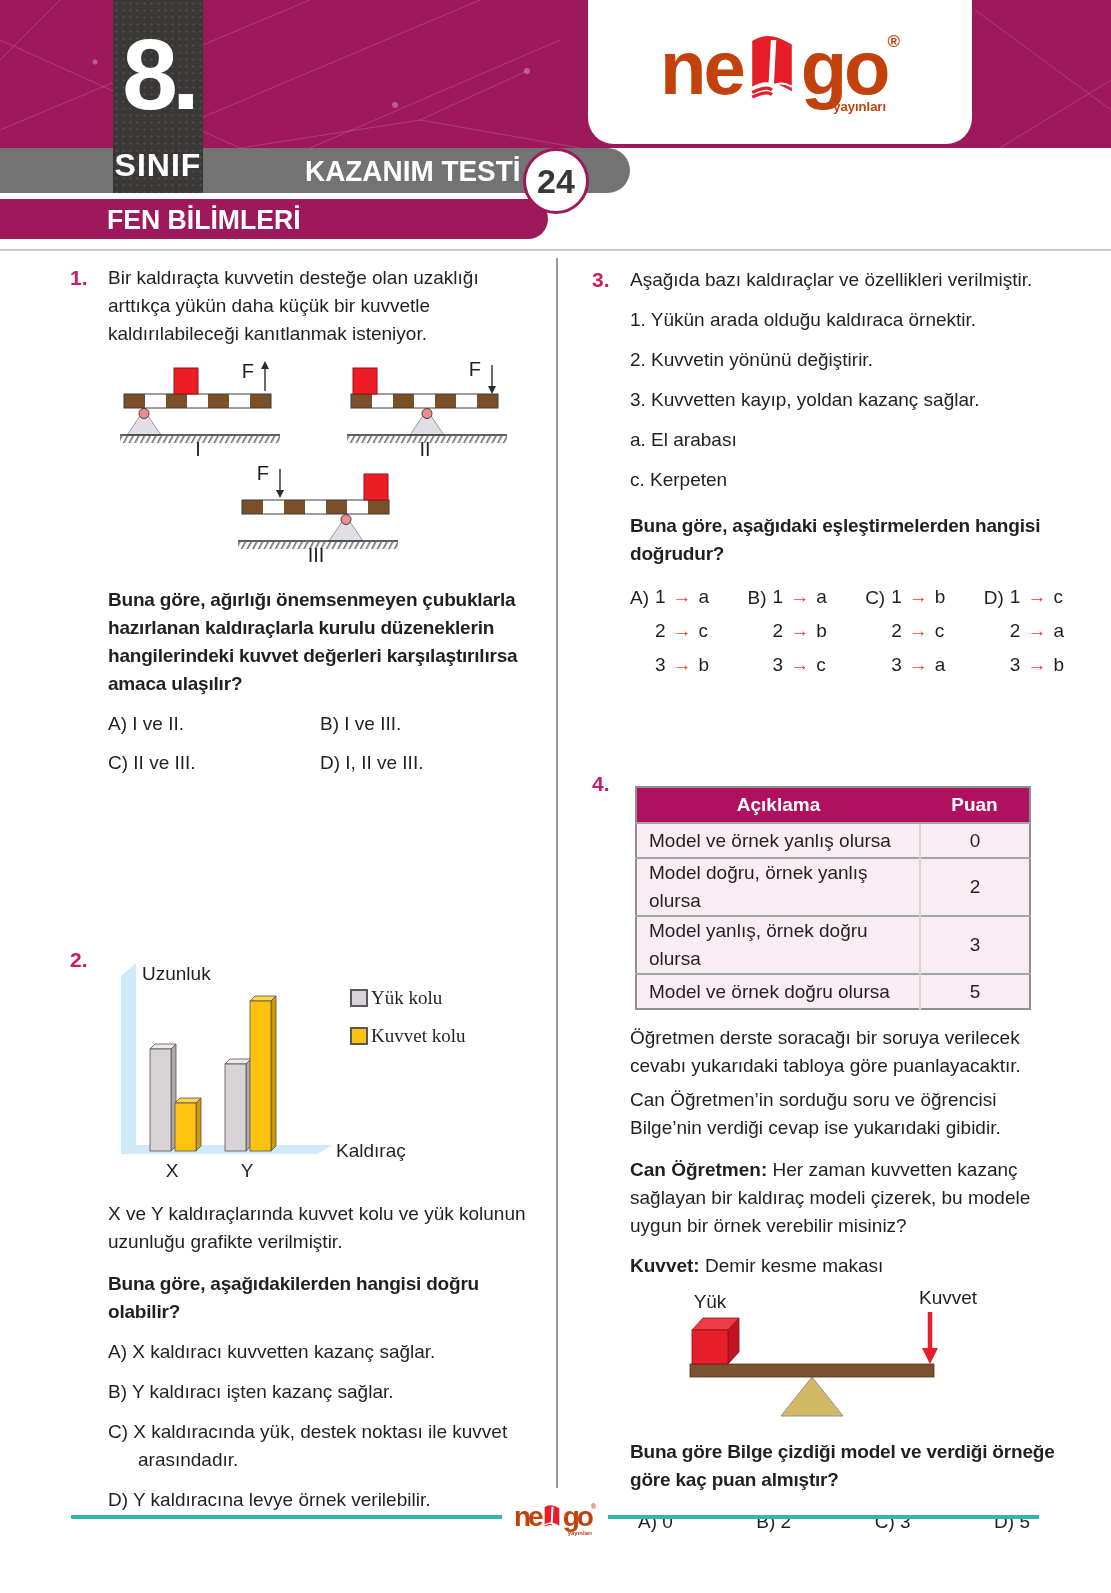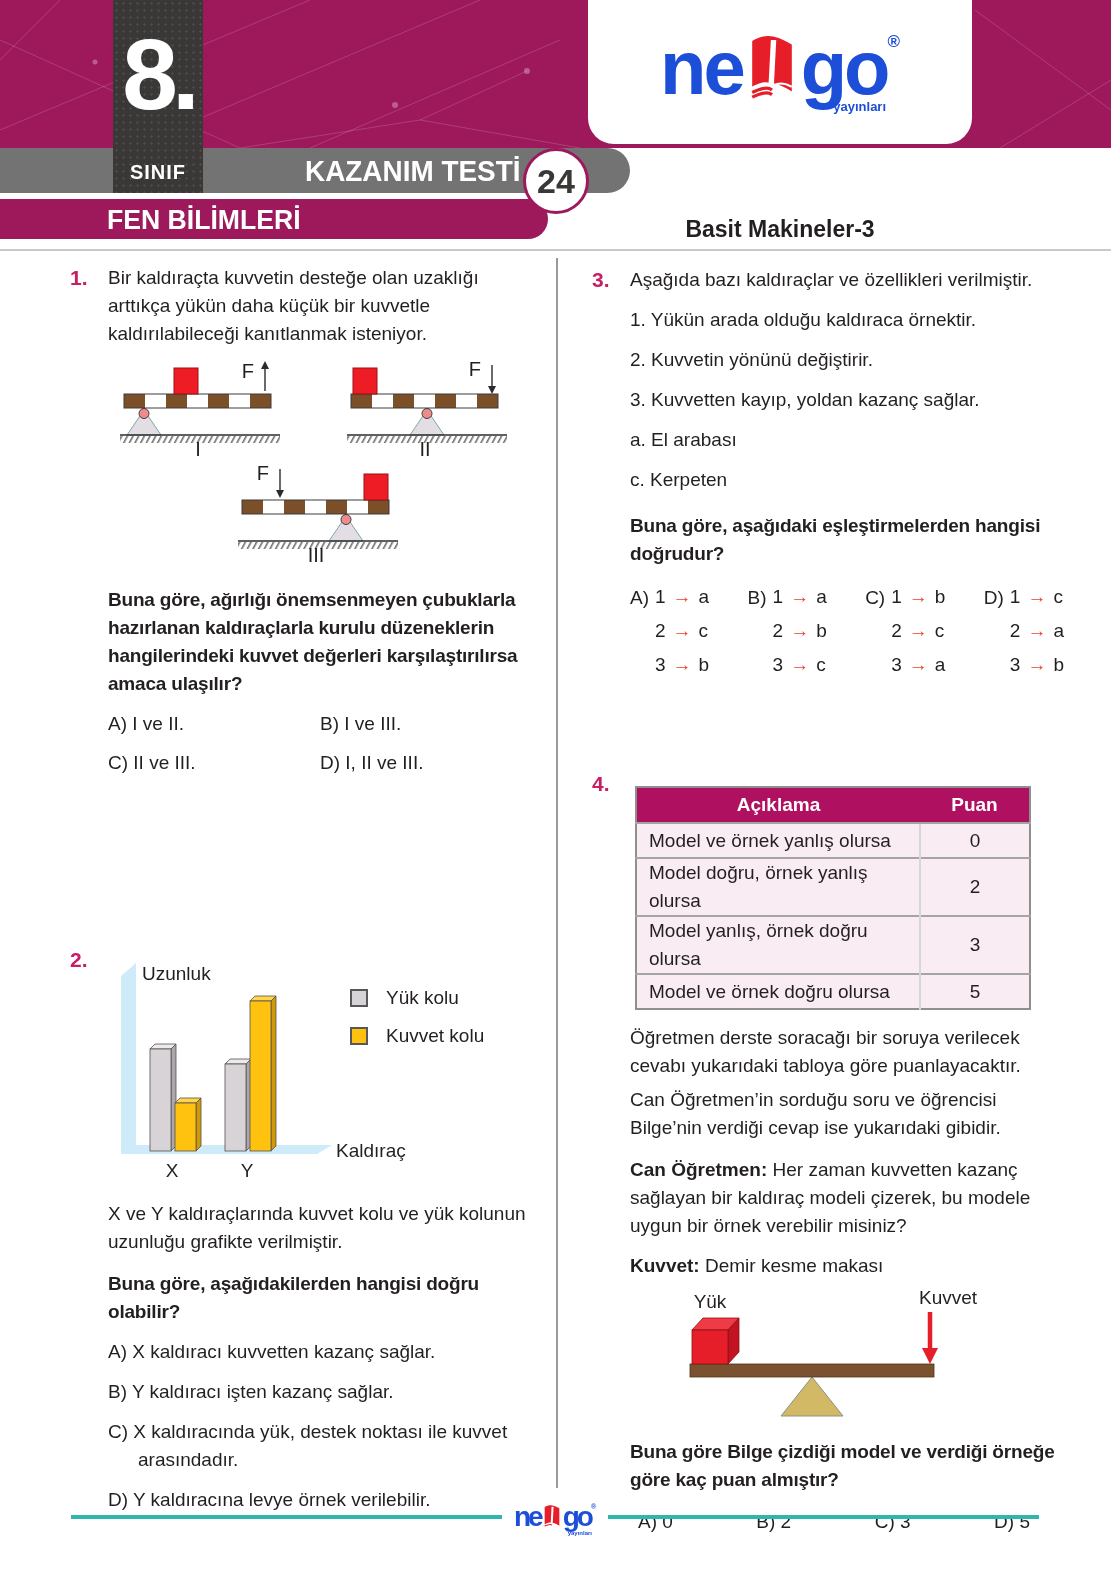--- a/index.html
+++ b/index.html
@@ -12,41 +12,41 @@
   
   .hdr-bg { position:absolute; left:0; top:0; width:1111px; height:148px; background:#9e195c; }
   .hdr-pattern { position:absolute; left:0; top:0; }
   .grade-box {
     position:absolute; left:113px; top:0; width:90px; height:193px; background:#3a3836; z-index:4;
     display:flex; flex-direction:column; align-items:center;
     background-image:radial-gradient(rgba(255,255,255,.09) 1.2px, transparent 1.3px);
     background-size:7px 7px;
   }
   .grade-num { font-size:100px; font-weight:bold; color:#fff; line-height:1; margin-top:24px; letter-spacing:-6px; }
-  .grade-label { font-size:20px; font-weight:bold; color:#fff; margin-top:auto; margin-bottom:9px; letter-spacing:1px; }
+  .grade-label { font-size:32px; font-weight:bold; color:#fff; margin-top:auto; margin-bottom:9px; letter-spacing:1px; }
   .teal-band { position:absolute; left:0; top:148px; width:630px; height:45px; background:#737373; border-radius:0 23px 23px 0; z-index:2; }
   .teal-band .band-label { position:absolute; left:305px; top:6px; font-size:30px; font-weight:bold; color:#fff; transform:scaleX(.93); transform-origin:left; white-space:nowrap; }
   .num-circle {
     position:absolute; left:523px; top:148px; width:66px; height:66px; border-radius:50%;
     background:#fff; border:3px solid #9e195c; z-index:3;
     display:flex; align-items:center; justify-content:center;
     font-size:34px; font-weight:bold; color:#3a3836;
   }
   .mag-band { position:absolute; left:0; top:199px; width:548px; height:40px; background:#9e195c; border-radius:0 21px 21px 0; z-index:2; }
   .mag-band .band-label { display:inline-block; margin-left:107px; line-height:42px; font-size:28px; font-weight:bold; color:#fff; transform:scaleX(.95); transform-origin:left; white-space:nowrap; }
   .logo-box {
     position:absolute; left:588px; top:-26px; width:384px; height:170px; background:#fff; border-radius:26px; z-index:3;
     display:flex; align-items:center; justify-content:center; padding-top:18px;
   }
   .topic { position:absolute; left:588px; top:216px; width:384px; text-align:center; font-size:23px; font-weight:bold; z-index:2; }
   .hdr-rule { position:absolute; left:0; top:249px; width:1111px; height:2px; background:#c9c9c9; }
   .col-divider { position:absolute; left:556px; top:258px; width:2px; height:1230px; background:#9a9a9a; }
 
   
-  .nego { position:relative; display:inline-flex; align-items:center; color:#1d4ed8; font-weight:bold; }
+  .nego { position:relative; display:inline-flex; align-items:center; color:#c2410c; font-weight:bold; }
   .nego .n-ne, .nego .n-go { line-height:1; letter-spacing:-3px; }
   .nego.lg { font-size:76px; }
   .nego.lg .n-book { width:54px; height:74px; margin:0 2px; }
   .nego.lg .n-reg { font-size:17px; align-self:flex-start; margin-top:2px; }
   .nego.lg .n-tag { position:absolute; right:14px; bottom:-8px; font-size:13px; font-weight:bold; letter-spacing:0; }
   .nego.sm { font-size:28px; }
   .nego.sm .n-book { width:20px; height:28px; margin:0 1px; }
   .nego.sm .n-reg { font-size:7px; align-self:flex-start; }
   .nego.sm .n-tag { position:absolute; right:4px; bottom:-5px; font-size:6px; letter-spacing:0; }
 
@@ -65,21 +65,21 @@
 
   
   .fig-row { display:flex; margin:8px 0 0 10px; }
   .fig-gap { margin-left:62px; }
   .fig3 { margin:4px 0 0 128px; }
   .opts2 { display:grid; grid-template-columns:212px 1fr; row-gap:11px; margin-top:12px; }
 
   
   .chart-wrap { position:relative; height:240px; }
   .legend { position:absolute; left:242px; top:38px; display:flex; flex-direction:column; gap:10px; }
-  .lg-row { display:flex; align-items:center; gap:18px; font-size:19px; }
+  .lg-row { display:flex; align-items:center; gap:3px; font-size:19px;font-family:Liberation Serif, serif; }
   .swatch { width:18px; height:18px; border:2px solid #58585a; flex:none; }
   .opt { margin-top:12px; padding-left:30px; text-indent:-30px; }
 
   
   .item { margin-top:12px; }
   .match { display:flex; justify-content:space-between; margin-top:16px; padding-right:2px; }
   .m-opt { display:flex; gap:6px; }
   .m-letter { flex:none; }
   .m-pairs { display:flex; flex-direction:column; gap:8px; }
   .m-pair { display:flex; align-items:center; gap:7px; line-height:26px; }
@@ -150,21 +150,20 @@
         <path d="M4 33.6 C10 30.6 13 30.6 15 32.2" stroke="#e51e29" stroke-width="1.8" fill="none"></path>
         <path d="M4 36.2 C10 33.2 13 33.2 15 34.8" stroke="#e51e29" stroke-width="1.8" fill="none"></path>
         <path d="M16 29.5 C19 28 22 28.2 26 30.4" stroke="#ffffff" stroke-width="1.2" fill="none"></path>
       </svg>
       <span class="n-go">go</span>
       <sup class="n-reg">®</sup>
       <span class="n-tag">yayınları</span>
     </div>
   </div>
 
-  <div class="topic">Basit Makineler-3</div>
   <div class="hdr-rule"></div>
   <div class="col-divider"></div>
 
   <section class="q-block" id="q1">
     <div class="q-row">
       <div class="q-num">1.</div>
       <div class="q-body">
         <p class="para">Bir kaldıraçta kuvvetin desteğe olan uzaklığı arttıkça yükün daha küçük bir kuvvetle kaldırılabileceği kanıtlanmak isteniyor.</p>
 
         <div class="fig-row">

